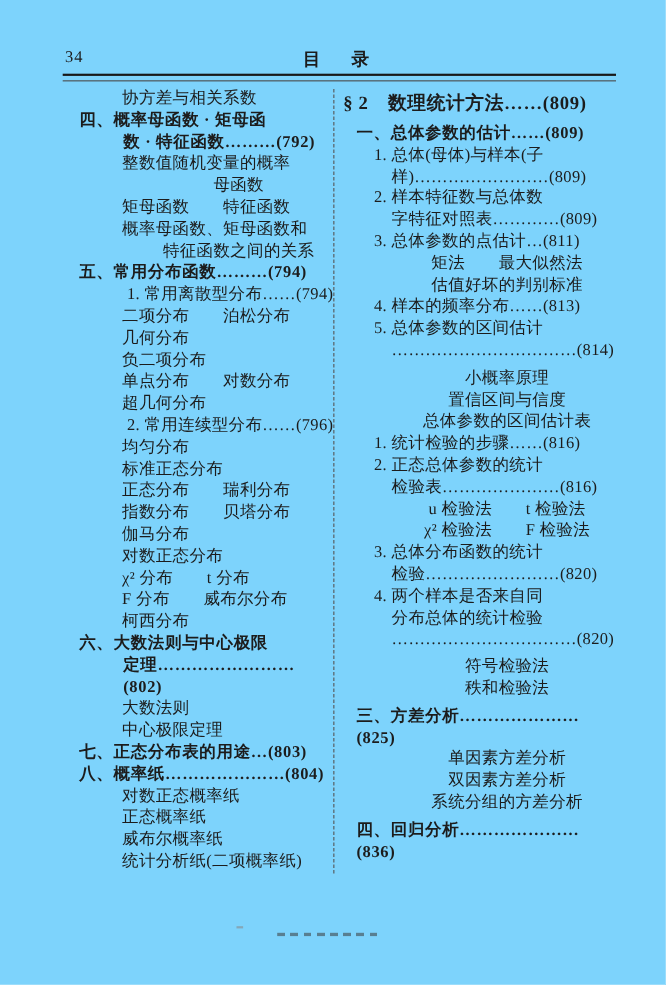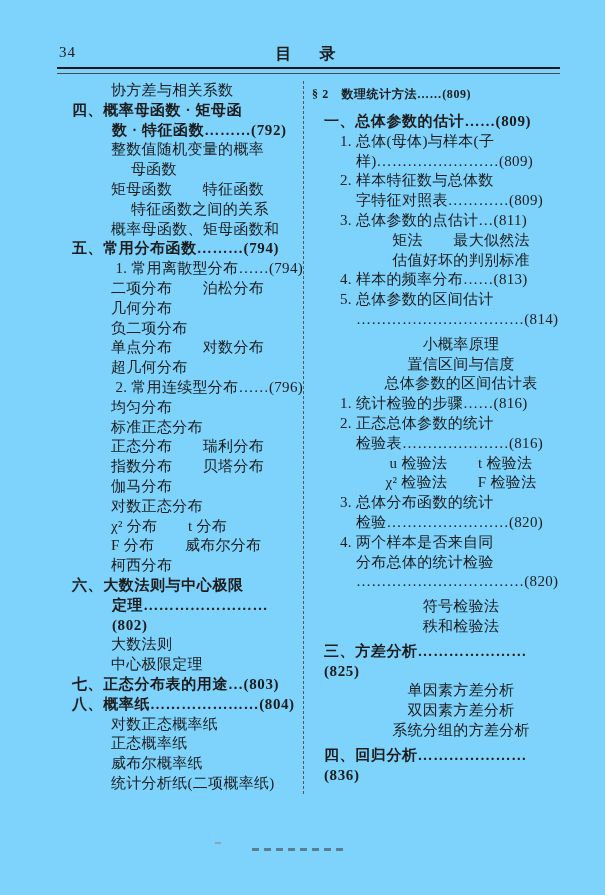--- a/index.html
+++ b/index.html
@@ -38,35 +38,35 @@
   .columns{
     display:flex;align-items:stretch;margin-top:7px;
   }
   .col{font-size:15px;}
   .col .line{
     line-height:19.8px;
     white-space:pre-wrap;
     letter-spacing:0.3px;
   }
   .col .line.bold{font-weight:700;letter-spacing:0.6px;}
-  .col .line.section{font-size:12px;line-height:26px;margin-bottom:2px;}
+  .col .line.section{font-size:17px;line-height:26px;margin-bottom:2px;}
   .col .line.gap{margin-top:5px;}
   .left{width:246px;flex:0 0 246px;}
   .divider{
     flex:0 0 0;
     border-left:1px dashed #555;
     margin-right:6px;
   }
   .right{flex:1 1 auto;}
   
   .left .ind1{padding-left:15px;}
   .left .ind2{padding-left:55px;}
   .left .ind3{padding-left:29px;text-align:right;}
   .left .ind5{padding-left:54px;}
-  .left .ind6{padding-left:74px;}
+  .left .ind6{padding-left:74px;text-align:center;}
   .right .ind0{padding-left:2px;}
   .right .ind1{padding-left:14px;}
   .right .ind3{padding-left:30px;font-family:Liberation Serif, serif;}
   .right .ind4{padding-left:46px;}
   .right .ind5{padding-left:52px;text-align:center;}
   
   .smudge{
     position:absolute;left:252px;top:848px;width:96px;height:3px;
     background:repeating-linear-gradient(90deg,#3a3a3a 0 7px,transparent 7px 12px);
     opacity:.55;
@@ -87,22 +87,22 @@
     </div>
     <div class="rule"></div>
     <div class="columns">
       <section class="col left">
           <div class="line ind5">协方差与相关系数</div>
           <div class="line ind1 bold">四、概率母函数 · 矩母函</div>
           <div class="line ind2 bold">数 · 特征函数………(792)</div>
           <div class="line ind5">整数值随机变量的概率</div>
           <div class="line ind6">母函数</div>
           <div class="line ind5">矩母函数　　特征函数</div>
+          <div class="line ind5">概率母函数、矩母函数和</div>
           <div class="line ind6">特征函数之间的关系</div>
-          <div class="line ind5">概率母函数、矩母函数和</div>
           <div class="line ind1 bold">五、常用分布函数………(794)</div>
           <div class="line ind3">1. 常用离散型分布……(794)</div>
           <div class="line ind5">二项分布　　泊松分布</div>
           <div class="line ind5">几何分布</div>
           <div class="line ind5">负二项分布</div>
           <div class="line ind5">单点分布　　对数分布</div>
           <div class="line ind5">超几何分布</div>
           <div class="line ind3">2. 常用连续型分布……(796)</div>
           <div class="line ind5">均匀分布</div>
           <div class="line ind5">标准正态分布</div>

